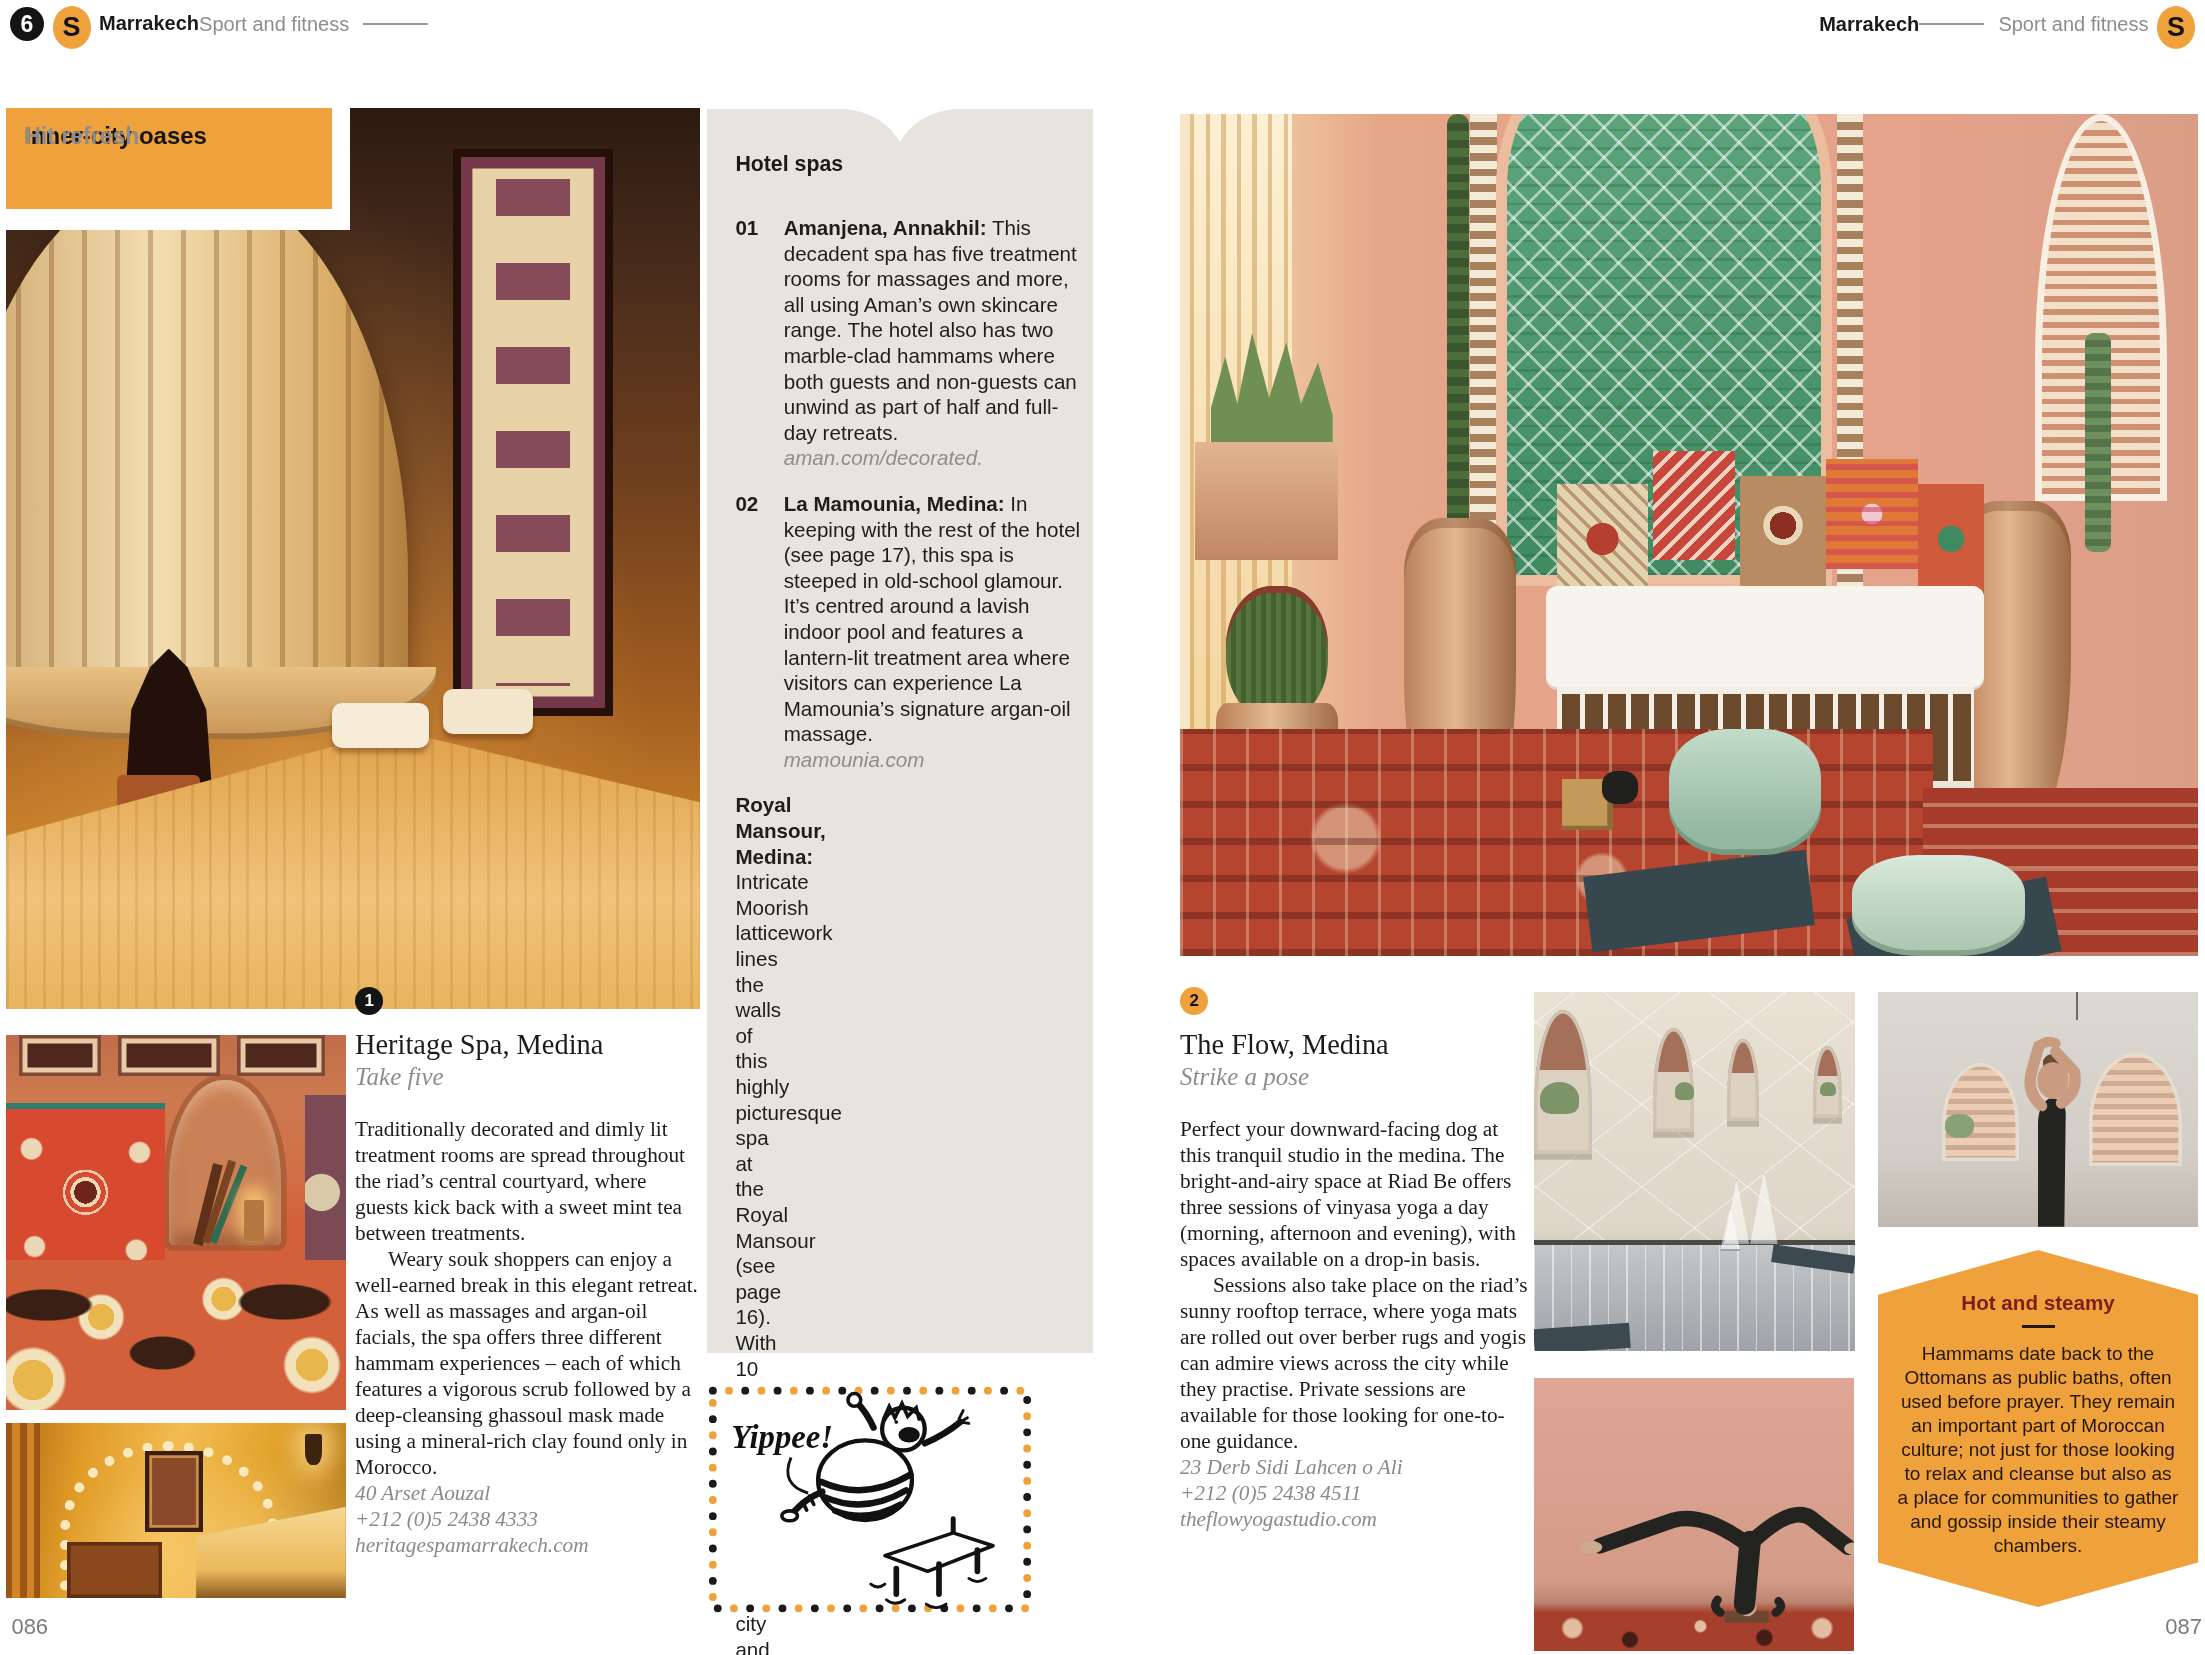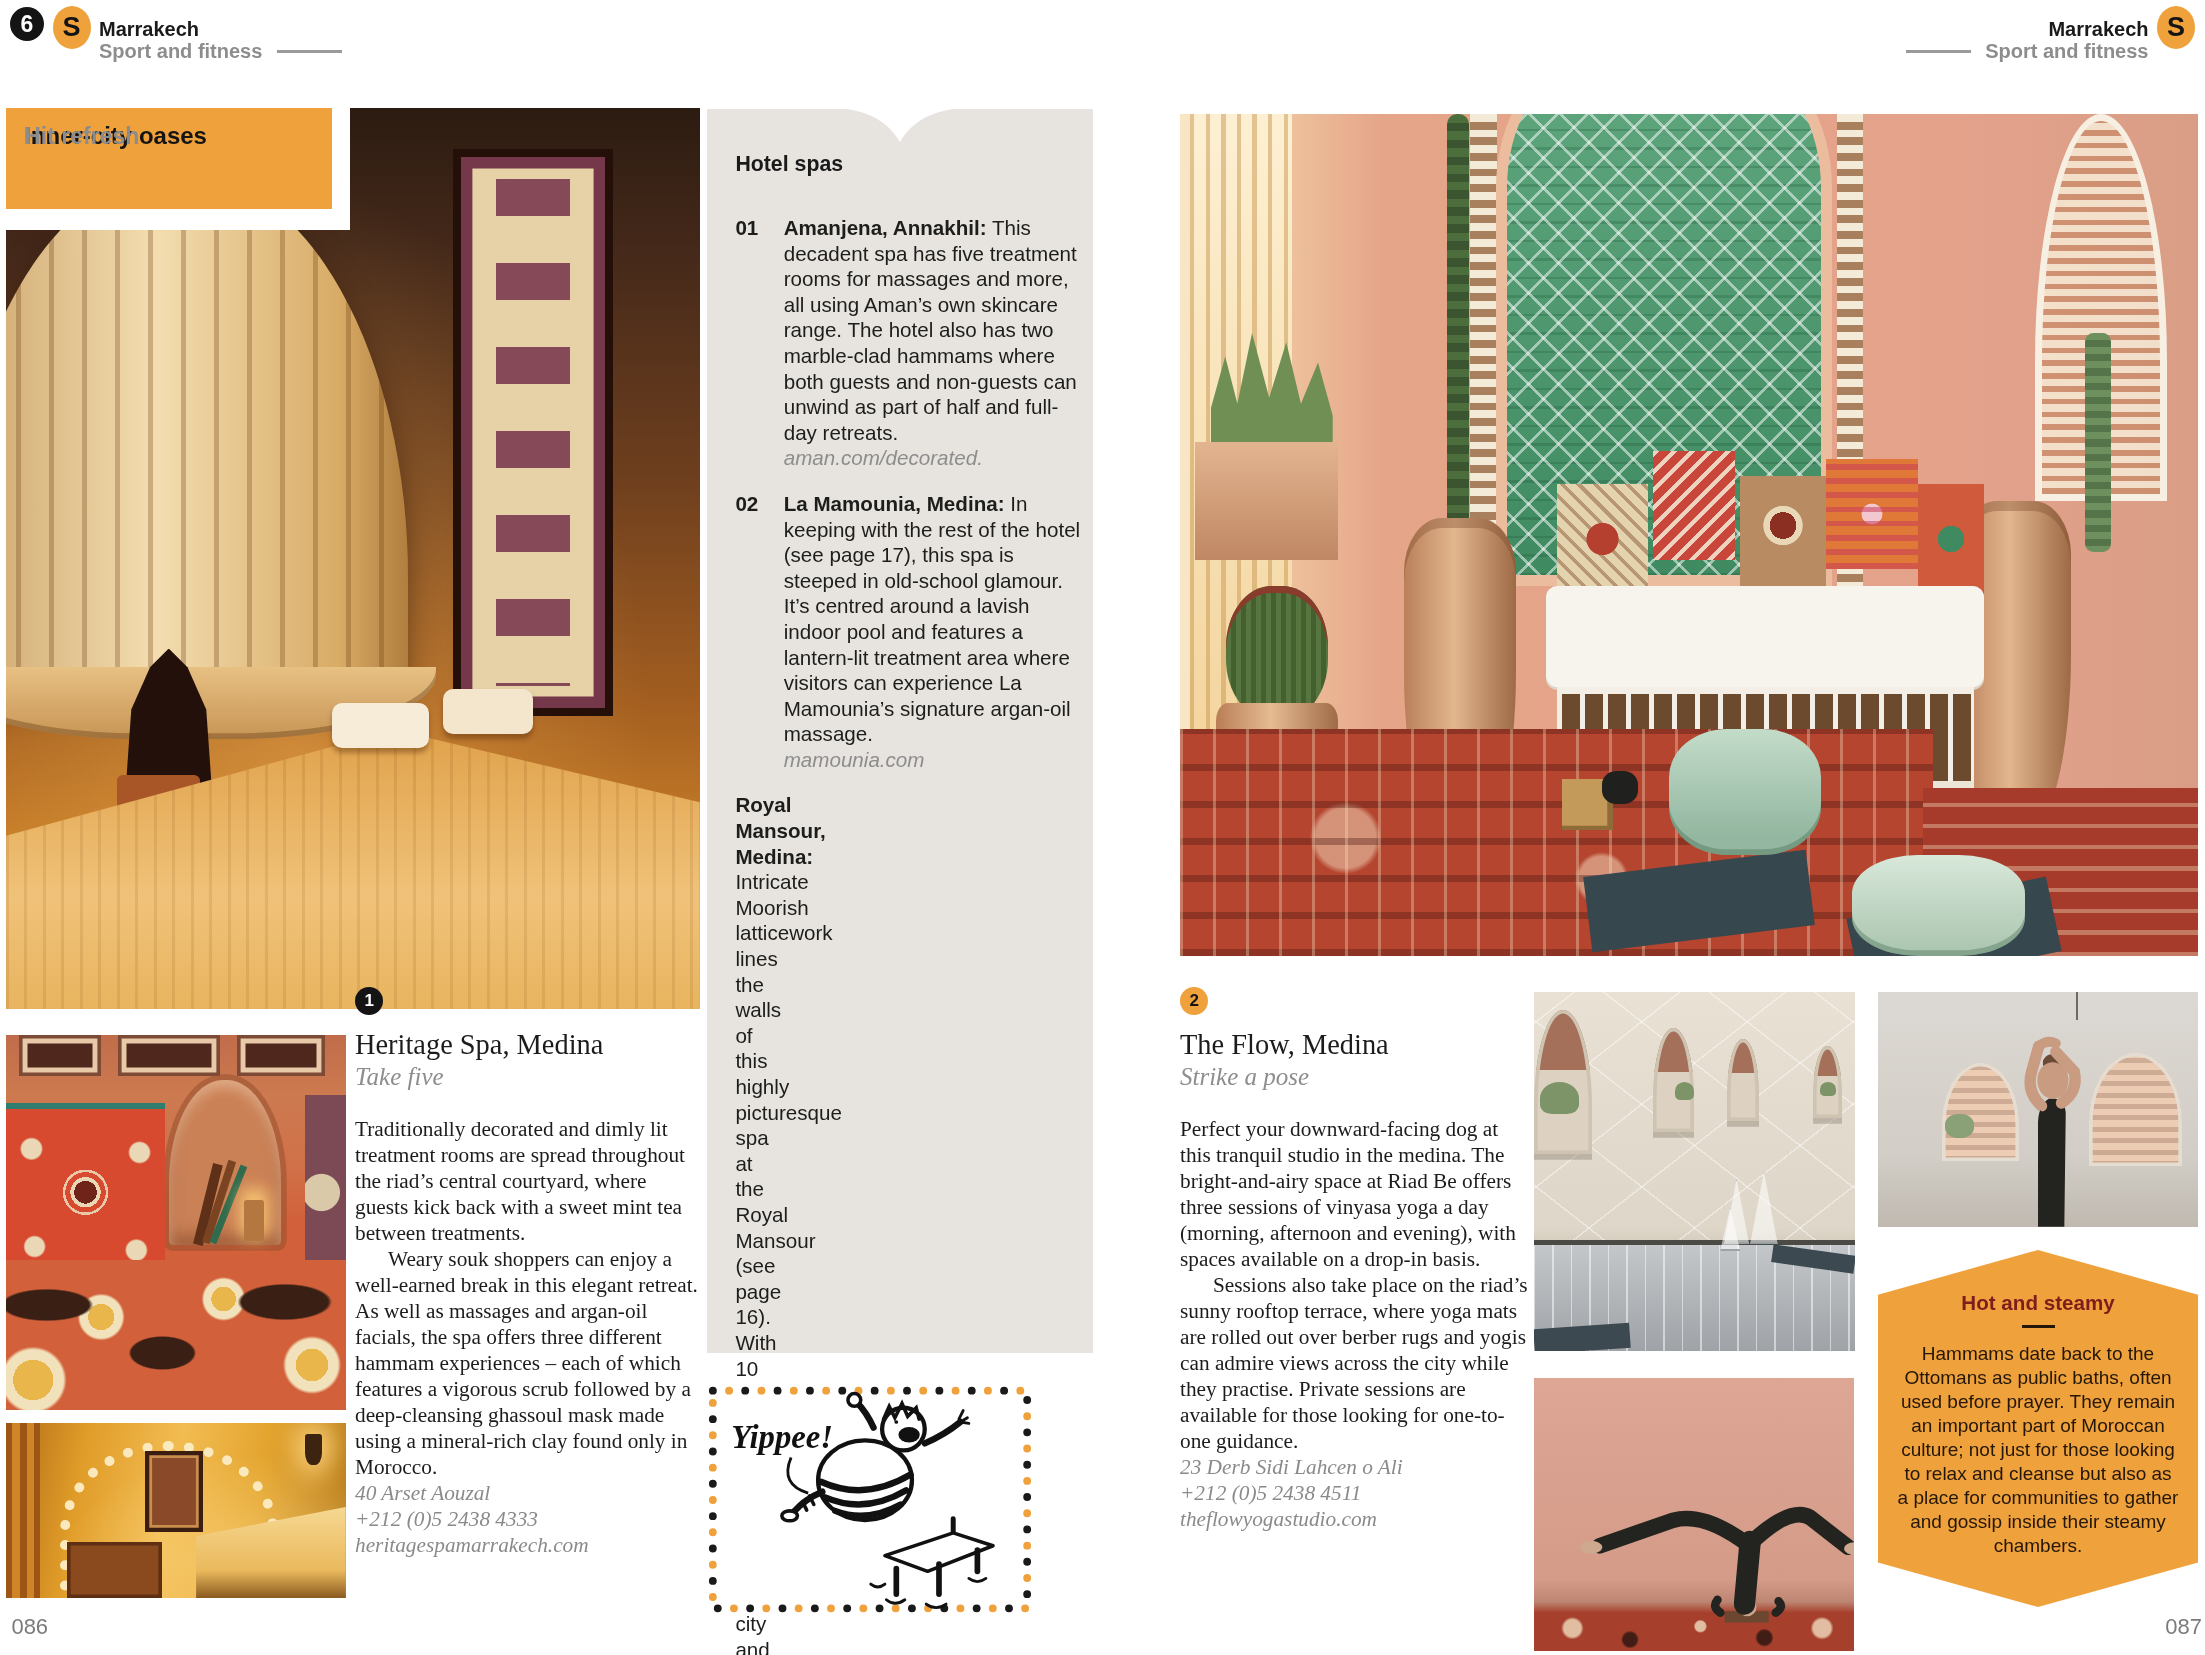--- a/index.html
+++ b/index.html
@@ -8,25 +8,25 @@
   .photo *{position:absolute;}
 
   
   .pg-header{position:absolute;top:5.7px;display:flex;align-items:flex-start;gap:8.5px;}
   .hdr-left{left:10px;}
   .hdr-right{right:10px;flex-direction:row-reverse;}
   .chapter-badge{width:34px;height:34px;border-radius:50%;background:#141414;color:#fff;
     font-weight:bold;font-size:23px;line-height:34px;text-align:center;margin-top:1.4px;}
   .section-badge{width:38px;height:43px;border-radius:50%;background:#efa13c;color:#141414;
     font-weight:bold;font-size:27px;line-height:43px;text-align:center;}
-  .hdr-text{display:flex;flex-direction:column;margin-top:13px;}
+  .hdr-text{display:flex;flex-direction:row;margin-top:7px;}
   .hdr-right .hdr-text{align-items:flex-end;}
   .hdr-city{font-size:20px;font-weight:bold;color:#1a1a1a;line-height:21.3px;}
   .hdr-sec-row{display:flex;align-items:center;gap:14.2px;}
-  .hdr-section{font-size:20px;font-weight:bold;color:#8d8d8d;line-height:23px;}
+  .hdr-section{font-size:20px;font-weight:normal;color:#8d8d8d;line-height:23px;}
   .hdr-rule{display:inline-block;width:65px;height:2.1px;background:#9a9a9a;}
 
   
   .feature-wrap{position:absolute;left:0;top:0;width:344px;height:122px;background:#ffffff;}
   .feature-box{position:absolute;left:0;top:0;width:326px;height:101px;background:#efa13c;padding:14.2px 0 0 18.5px;box-sizing:border-box;}
   .feature-title{font-size:24px;font-weight:bold;color:#141414;line-height:28.4px;}
   .feature-sub{font-size:23px;font-weight:bold;color:#8c8c8c;line-height:28.4px;}
 
   
   .article{position:absolute;width:348px;font-family:"Liberation Serif",serif;}

